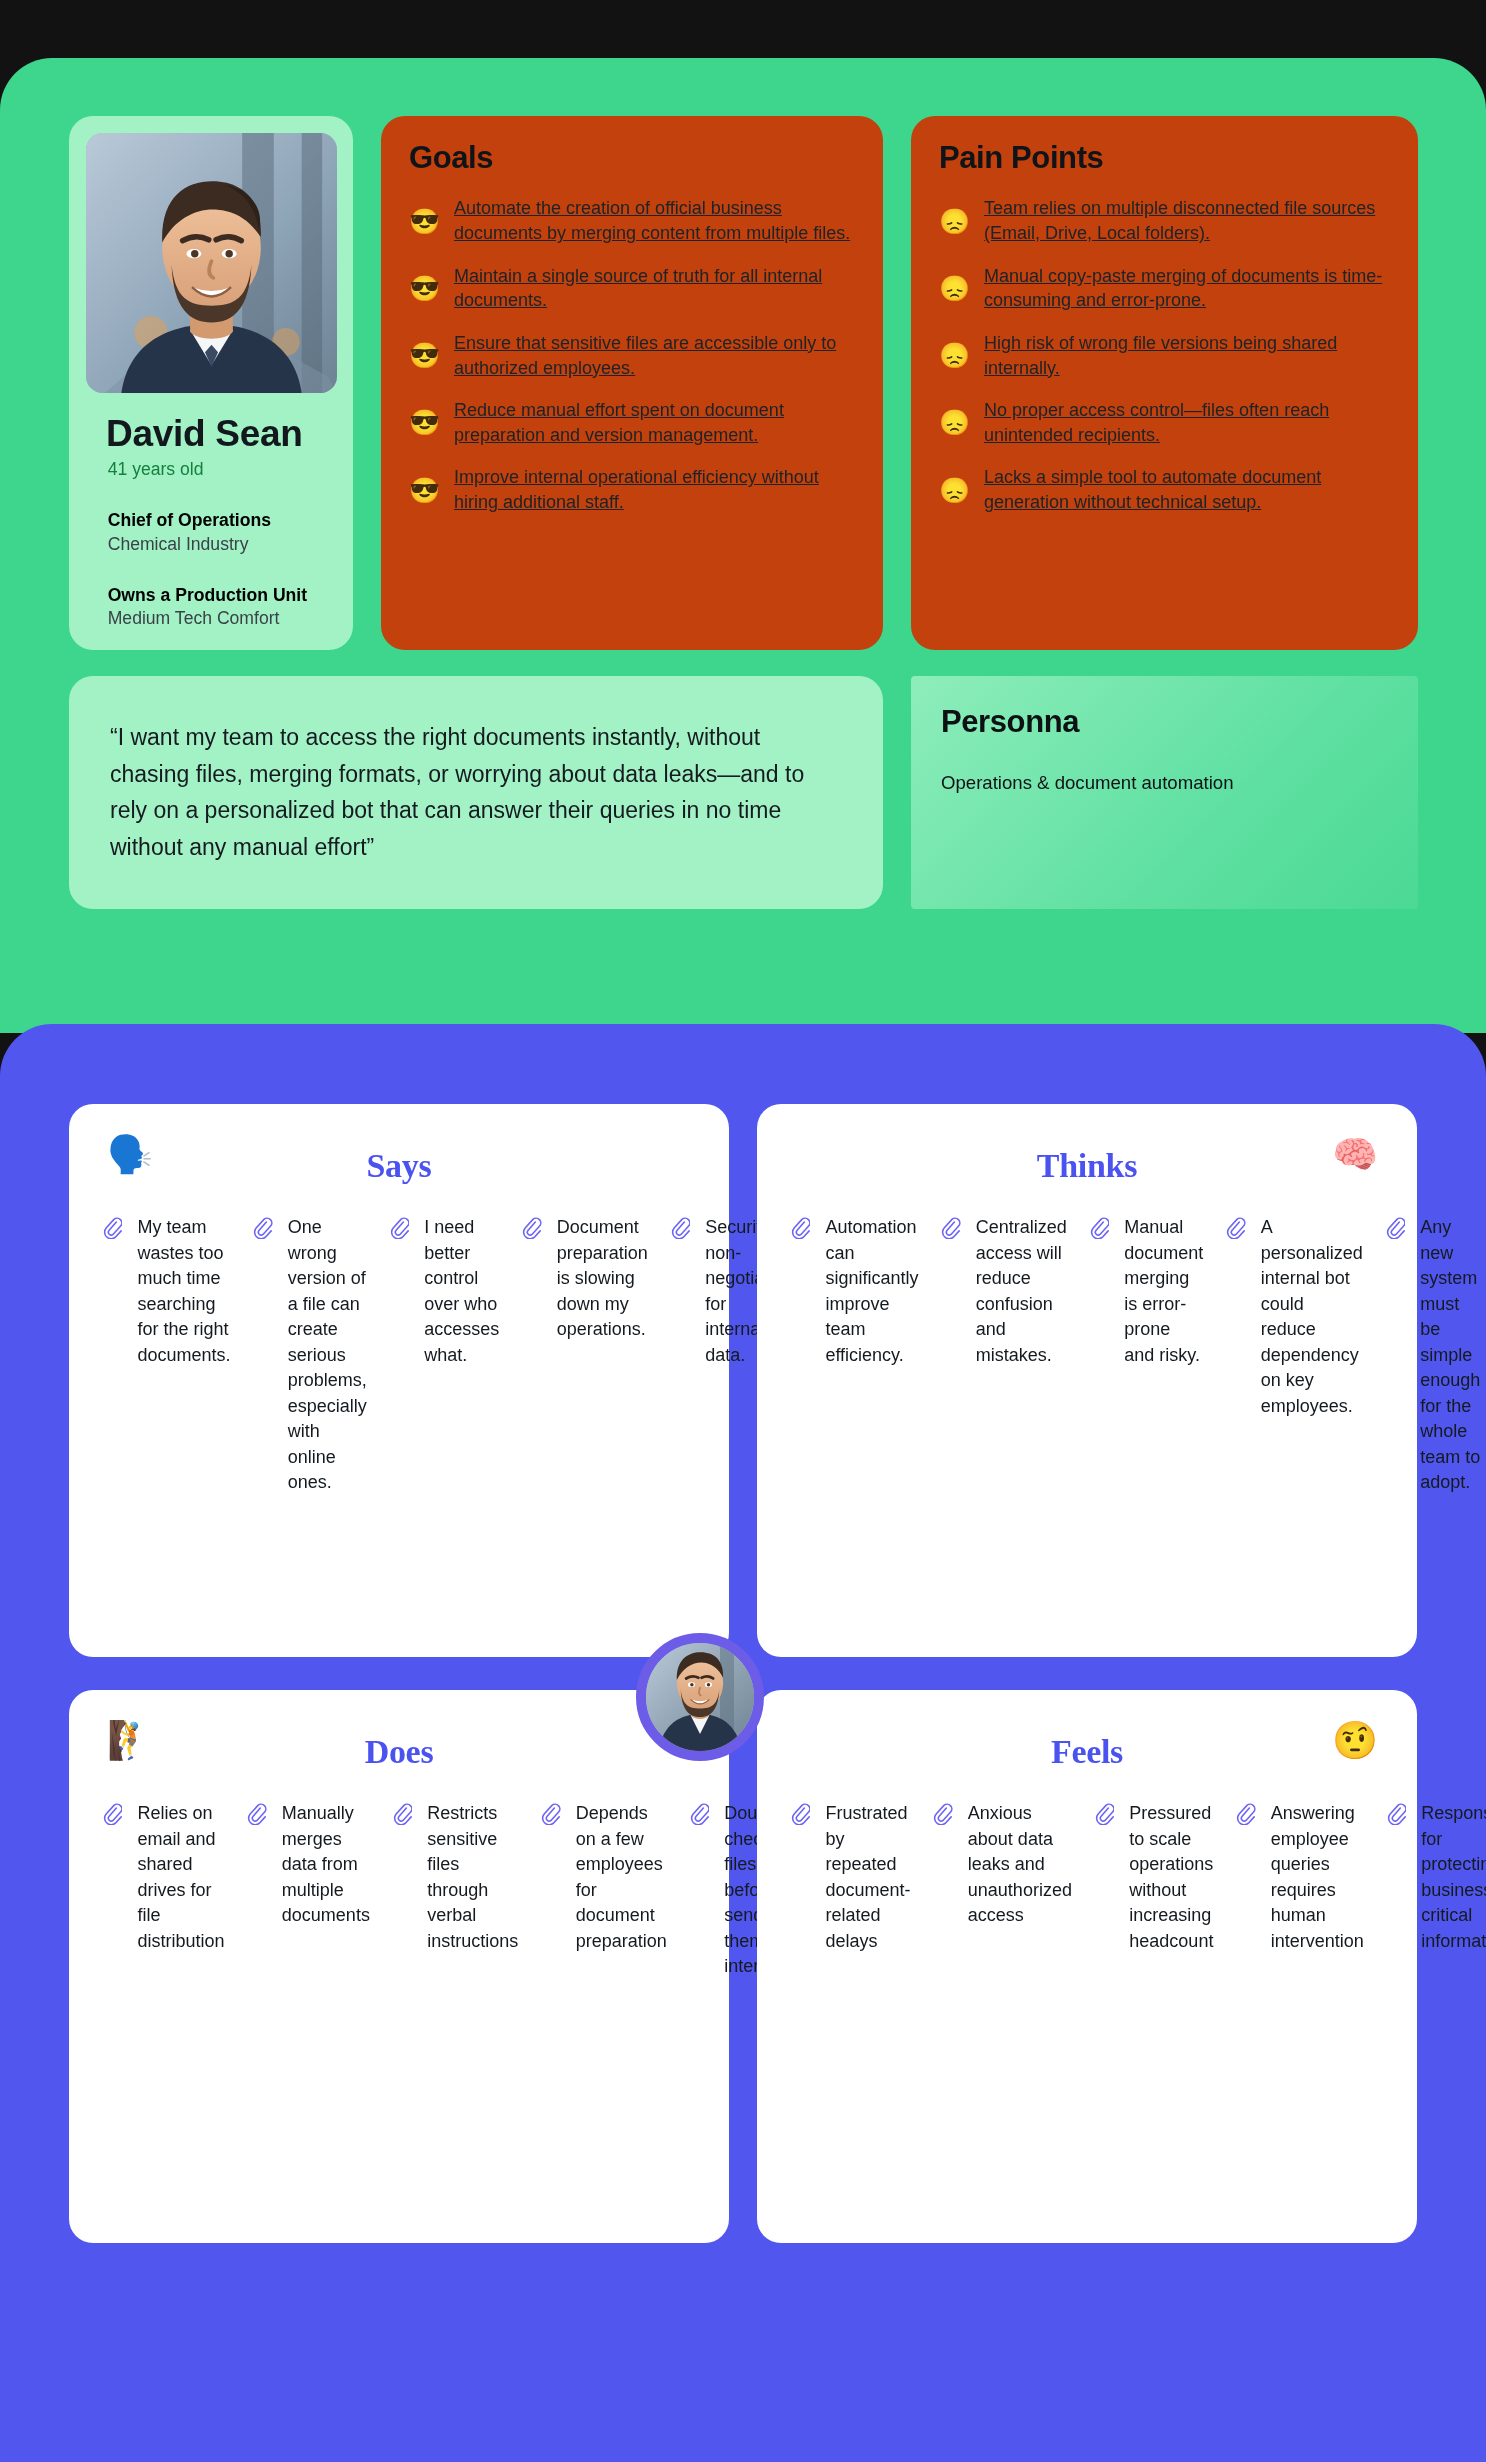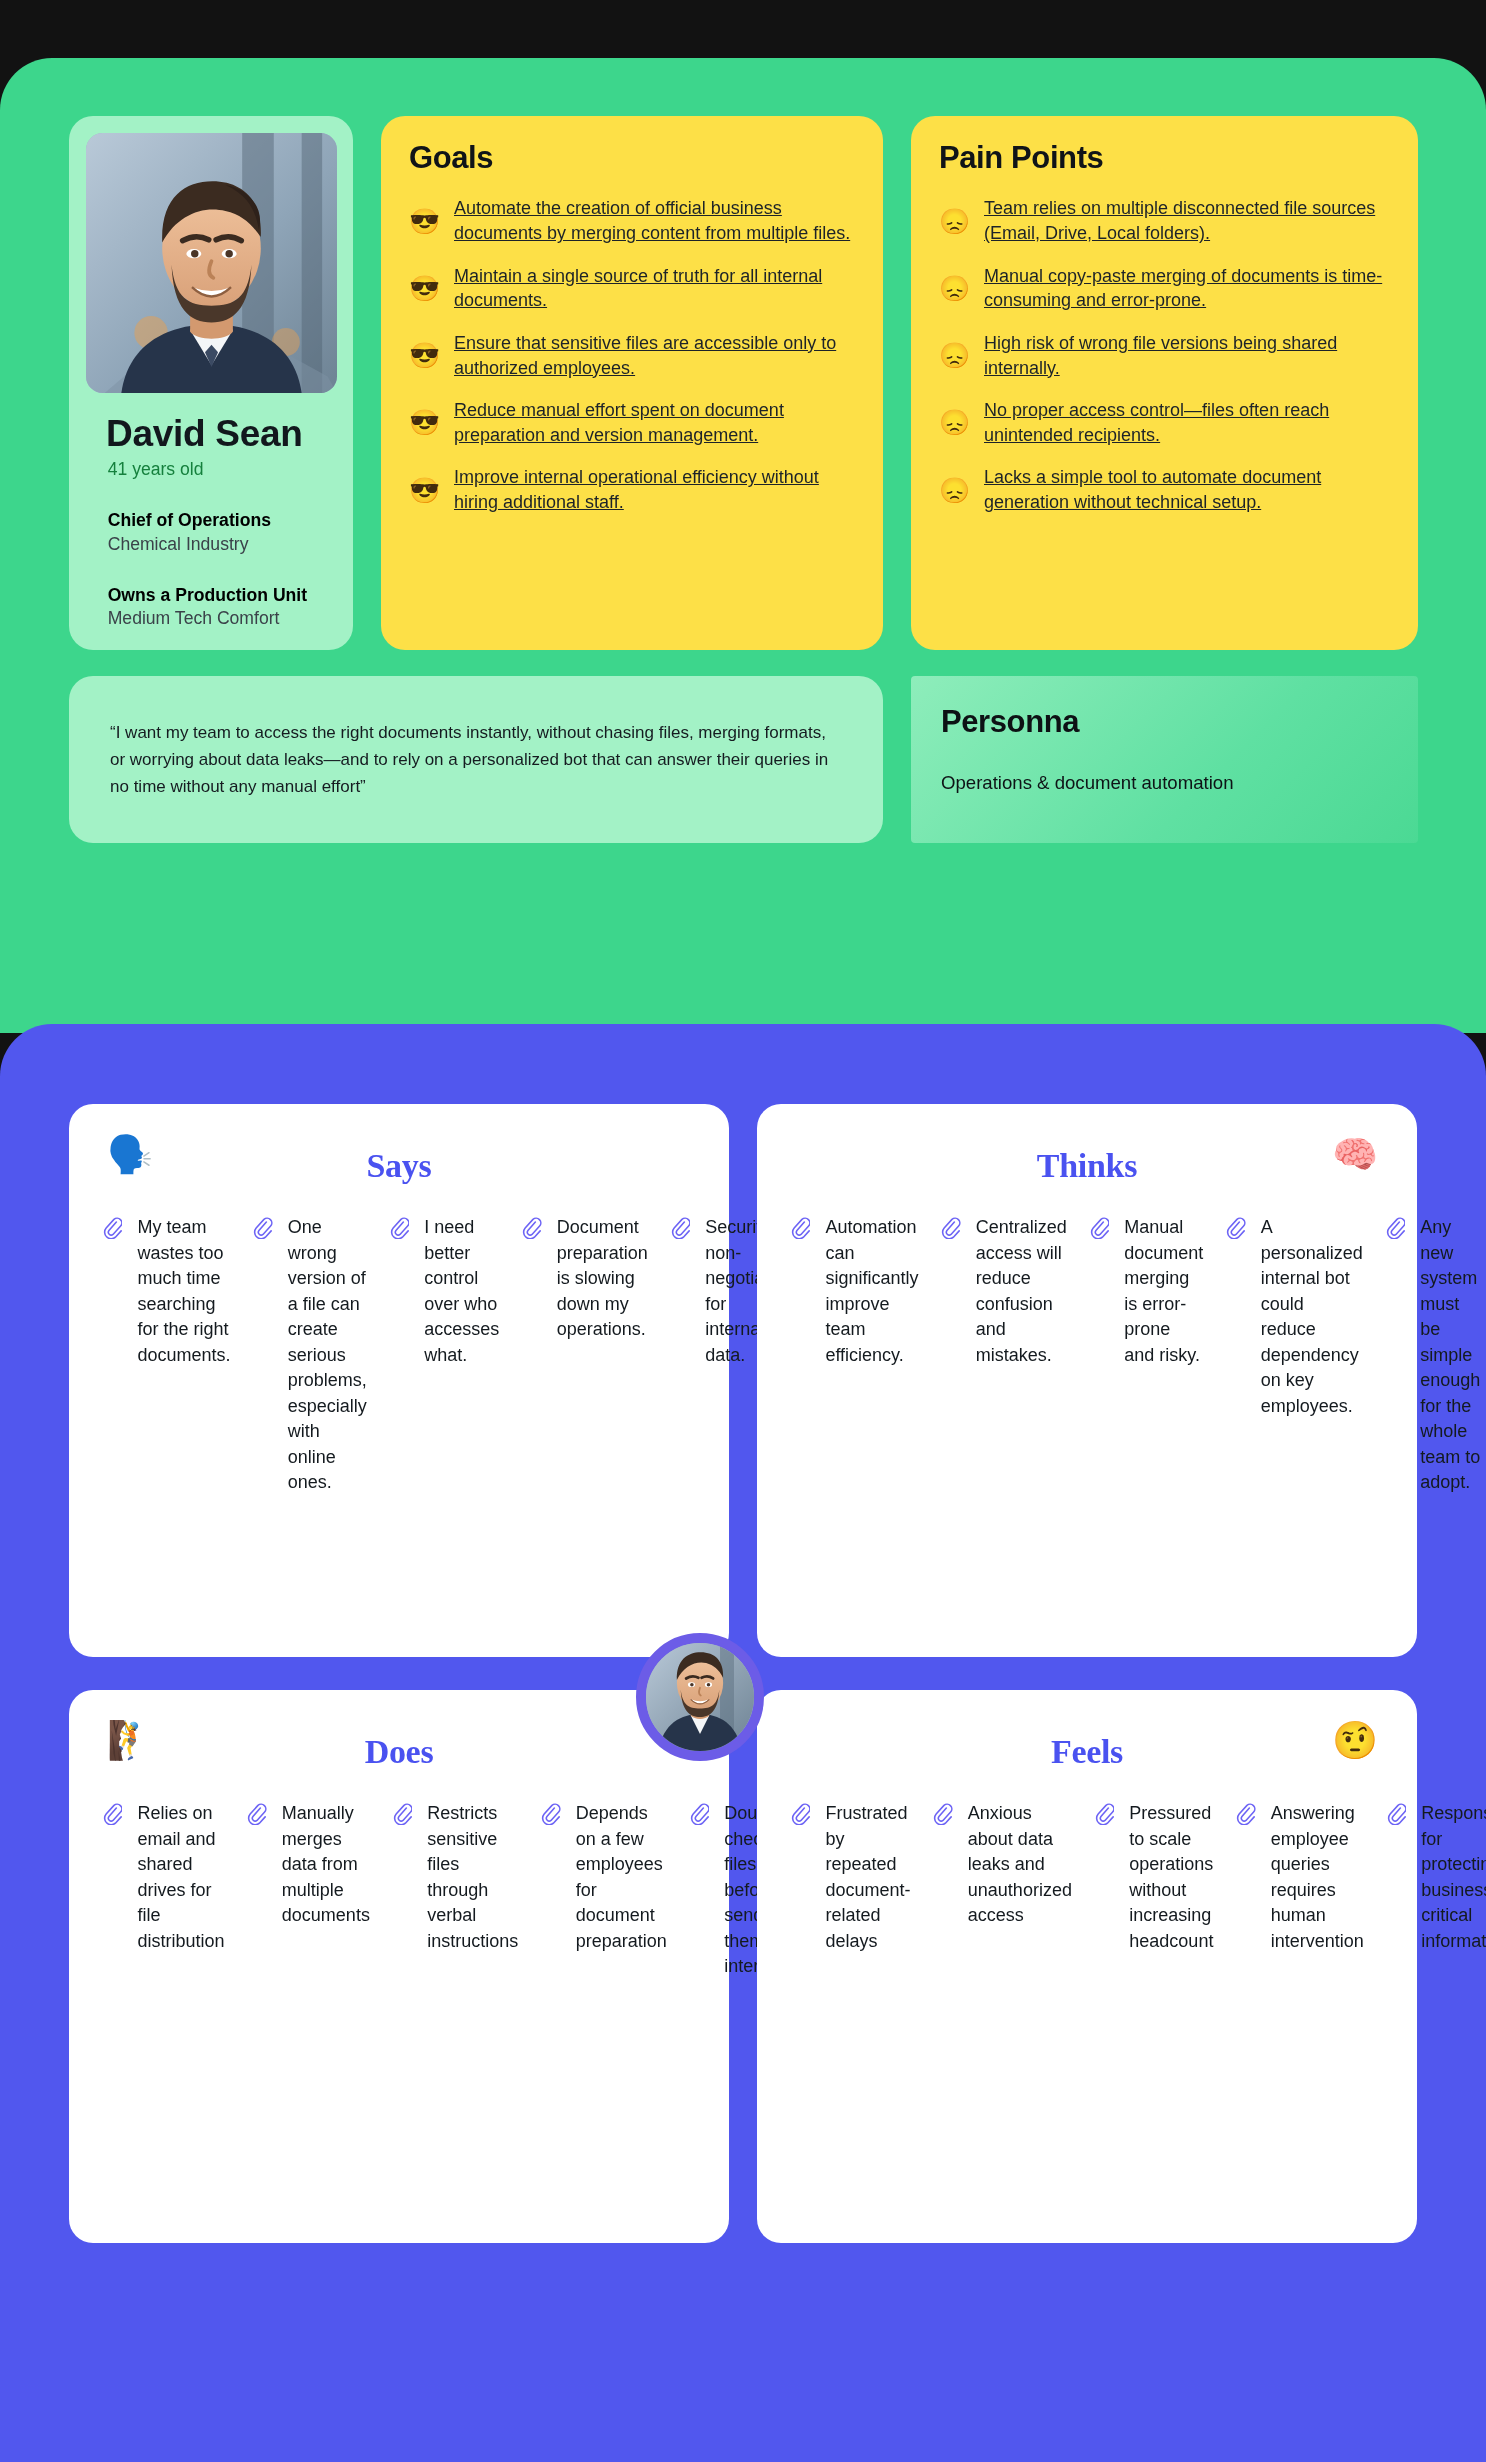--- a/index.html
+++ b/index.html
@@ -45,21 +45,21 @@
   .profile-name {
     font-size: 37px; font-weight: bold; color: #12181d;
     margin: 20.4px 0 0 20.4px; letter-spacing: -0.3px;
   }
   .profile-age { font-size: 17.6px; color: #15803d; margin: 3.7px 0 0 22px; }
   .profile-block { margin: 30px 0 0 22px; }
   .profile-strong { font-size: 17.6px; font-weight: bold; color: #000000; }
   .profile-sub { font-size: 17.6px; color: #3a4249; margin-top: 2.8px; }
 
   .green-card {
-    background: #fde047;
+    background: #c2410c;
     border-radius: 24px;
     padding: 24px 28px 28px 28px;
   }
   .goals-card { width: 502px; flex: none; }
   .pain-card { width: 507px; flex: none; }
   .card-title {
     font-size: 31px; font-weight: bold; color: #101418;
     letter-spacing: -0.4px; margin-bottom: 20.4px;
   }
   .bullets { display: flex; flex-direction: column; gap: 17.6px; }
@@ -68,21 +68,21 @@
   .bullet .txt { font-size: 18px; line-height: 1.38; color: #1d2328; text-decoration: underline; }
 
   .second-row { display: flex; gap: 28px; margin-top: 26px; align-items: stretch; }
   .quote-card {
     width: 814px; flex: none;
     background: #A3F2C6;
     border-radius: 24px;
     padding: 43px 41px;
     display: flex; align-items: center;
   }
-  .quote-text { font-size: 17px; line-height: 1.6; color: #151b20; }
+  .quote-text { font-size: 23px; line-height: 1.6; color: #151b20; }
   .persona-card {
     width: 507px; flex: none;
     background: linear-gradient(135deg, #8EEDBB 0%, #5FE0A2 60%, #4BD994 100%);
     border-radius: 4px;
     padding: 28px 30px;
   }
   .persona-title { font-size: 31px; font-weight: bold; color: #0d1114; letter-spacing: -0.4px; }
   .persona-sub { font-size: 18.6px; line-height: 1.4; color: #0e1316; margin-top: 30px; }
 
   

